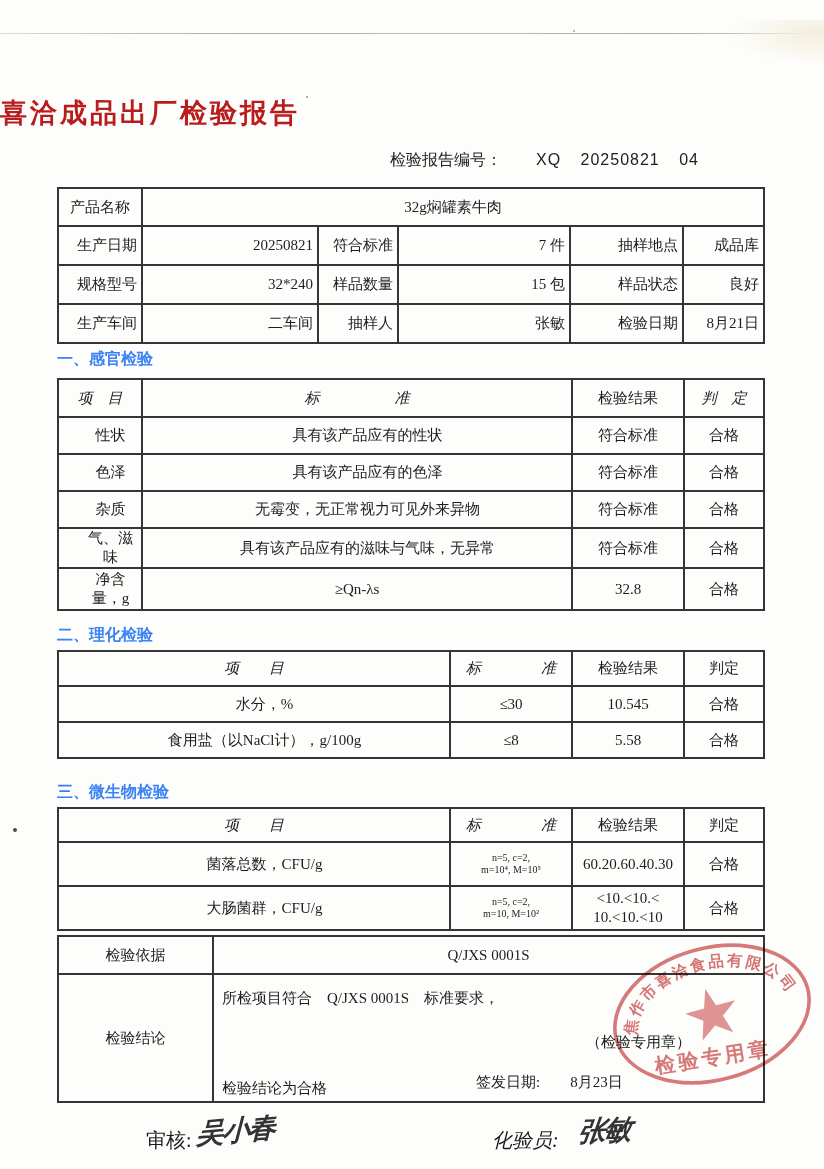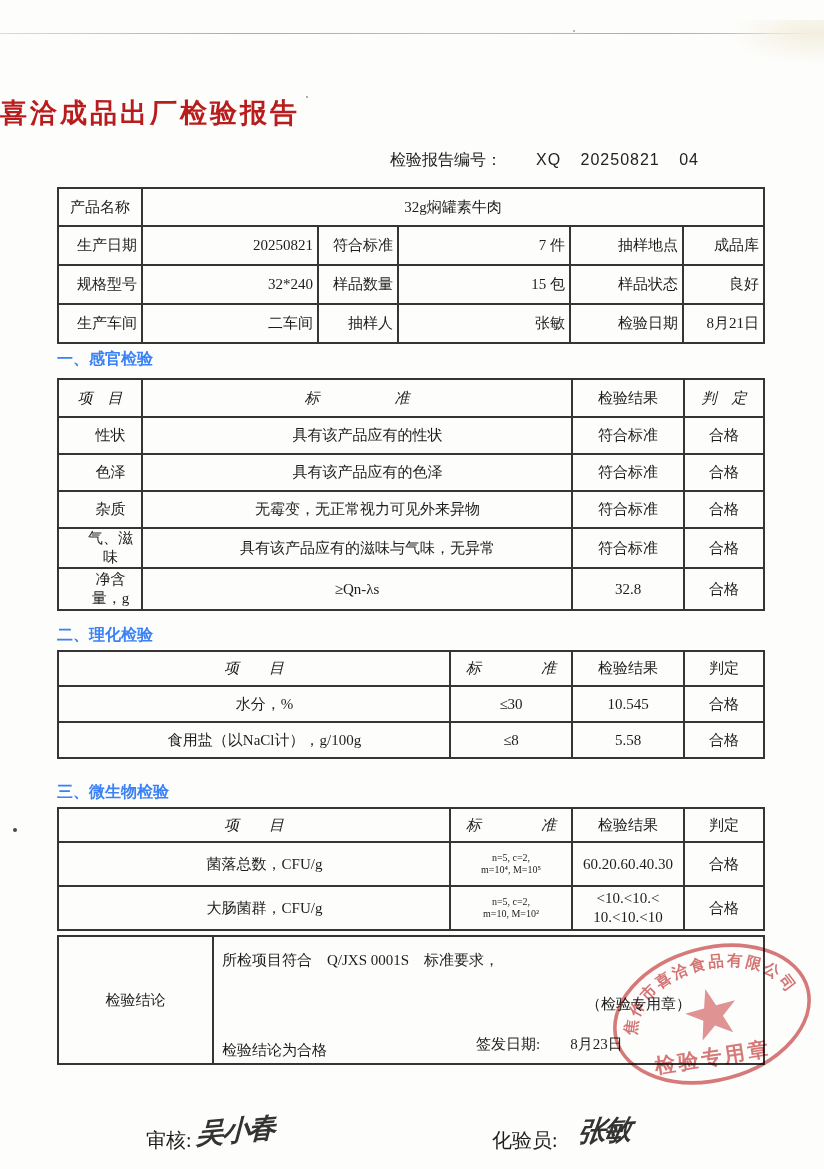--- a/index.html
+++ b/index.html
@@ -58,21 +58,21 @@
   .row-basis td{height:36px;}
   .row-concl td{height:126px;border-radius:31px;}
   .concl-cell{position:relative;text-align:left;}
   .c-line1{position:absolute;left:8px;top:14px;white-space:pre;}
   .c-line2{position:absolute;left:8px;top:56px;margin-top:48px;}
   .c-seal-note{position:absolute;left:372px;top:58px;}
   .c-issue{position:absolute;left:262px;top:98px;white-space:pre;}
 
   .signs{position:absolute;left:0;top:1112px;width:824px;height:50px;}
   .sig-label{position:absolute;top:15px;font-size:20px;}
-  .sig-label.rev{left:146px;} .sig-label.tes{left:492px;}
+  .sig-label.rev{left:146px;} .sig-label.tes{left:492px;font-style:italic;}
   .sig-name{position:absolute;top:0;font-size:28px;font-weight:bold;font-style:italic;
             letter-spacing:-2px;transform:rotate(-5deg) skewX(-6deg);color:#222;opacity:.92;}
   .sig-name.rev{left:196px;} .sig-name.tes{left:578px;transform:rotate(-3deg) skewX(-10deg);}
 
   .stamp{position:absolute;left:600px;top:928px;width:224px;height:172px;
          mix-blend-mode:multiply;opacity:.87;pointer-events:none;}
 </style>
 </head>
 <body>
 
@@ -244,20 +244,24 @@
     </tr>
   </tbody>
     </table>
 
   <table class="tbl-foot">
     <colgroup>
         <col style="width:155px">
         <col style="width:551px">
       </colgroup>
     <tbody>
+        <tr class="row-basis">
+      <td>检验依据</td>
+      <td>Q/JXS 0001S</td>
+    </tr>
     <tr class="row-concl">
       <td>检验结论</td>
       <td class="concl-cell">
         <span class="c-line1">所检项目符合    Q/JXS 0001S    标准要求，</span>
         <span class="c-line2">检验结论为合格</span>
         <span class="c-seal-note">（检验专用章）</span>
         <span class="c-issue">签发日期:        8月23日</span>
       </td>
     </tr>
   </tbody>

